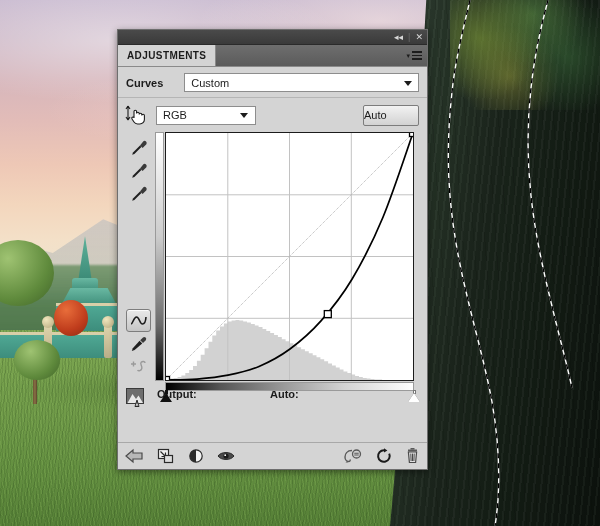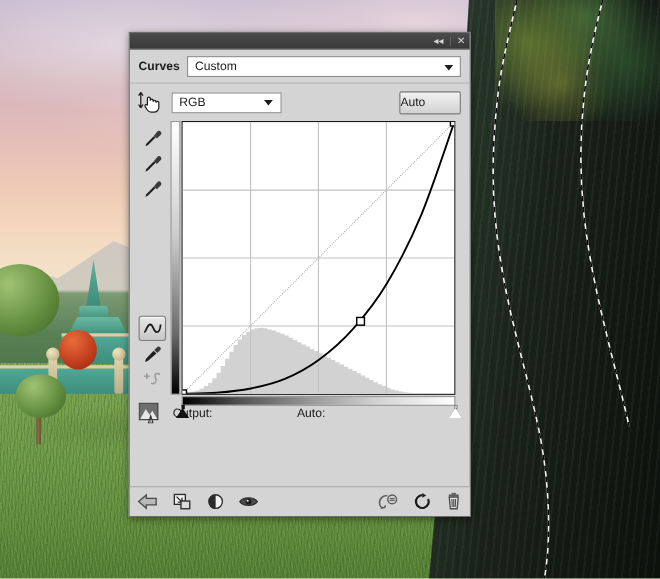--- a/index.html
+++ b/index.html
@@ -189,21 +189,21 @@
     flex: 1;
     background: linear-gradient(180deg,#6e6e6e,#5b5b5b);
     display: flex; align-items: center; justify-content: flex-end;
     padding-right: 5px; gap: 2px;
   }
   .menu-caret { color: #1c1c1c; font-size: 7px; }
   .menu-lines { display: flex; flex-direction: column; gap: 2px; }
   .menu-lines i { display: block; width: 10px; height: 1.5px; background: #1c1c1c; }
 
   .row-preset {
-    display: flex; align-items: center; gap: 7px;
+    display: flex; align-items: center; gap: 21px;
     padding: 6px 8px 5px 8px;
     border-bottom: 1px solid #b5b5b5;
   }
   .lbl-curves { font-weight: bold; font-size: 11px; }
   .selectbox {
     flex: 1; height: 19px;
     background: #fff;
     border: 1px solid #8d8d8d;
     display: flex; align-items: center;
     padding: 0 6px;
@@ -293,23 +293,24 @@
   }
   .slider-b { left: 5px; border-bottom: 9px solid #111; }
   .slider-w { left: 253px; border-bottom: 9px solid #fff; filter: drop-shadow(0 0 0.6px #555); }
   .slider-b-stem, .slider-w-stem {
     position: absolute; top: 258px; width: 3px; height: 4px;
   }
   .slider-b-stem { left: 9.5px; background: #111; }
   .slider-w-stem { left: 257.5px; background: #fff; border: 1px solid #777; }
 
   .row-io {
-    display: flex; align-items: center;
+    display: flex; 
     padding: 10px 8px 0 8px;
     gap: 9px;
+    font-weight: bold;
   }
   .warn-icon { width: 22px; height: 19px; }
   .io-out { font-size: 11px; width: 104px; }
   .io-in { font-size: 11px; }
 
   .footer {
     position: absolute; left: 0; bottom: 0;
     width: 100%; height: 27px;
     border-top: 1px solid #a8a8a8;
     background: #d4d4d4;
@@ -386,20 +387,33 @@
   </svg>
 
   <div id="panel">
 
     <div class="titlebar">
       <span class="tb-btn">◂◂</span>
       <span class="tb-sep">|</span>
       <span class="tb-btn">✕</span>
     </div>
 
+    <div class="tabbar">
+      <div class="tab-active">
+        <span>ADJUSTMENTS</span>
+      </div>
+      <div class="tab-rest">
+        <span class="menu-caret">▾</span>
+        <span class="menu-lines">
+            <i></i>
+            <i></i>
+            <i></i>
+          </span>
+      </div>
+    </div>
 
     <div class="row-preset">
       <span class="lbl-curves">Curves</span>
       <div class="selectbox">
         <span>Custom</span>
         <span class="caret"></span>
       </div>
     </div>
 
     <div class="row-channel">

